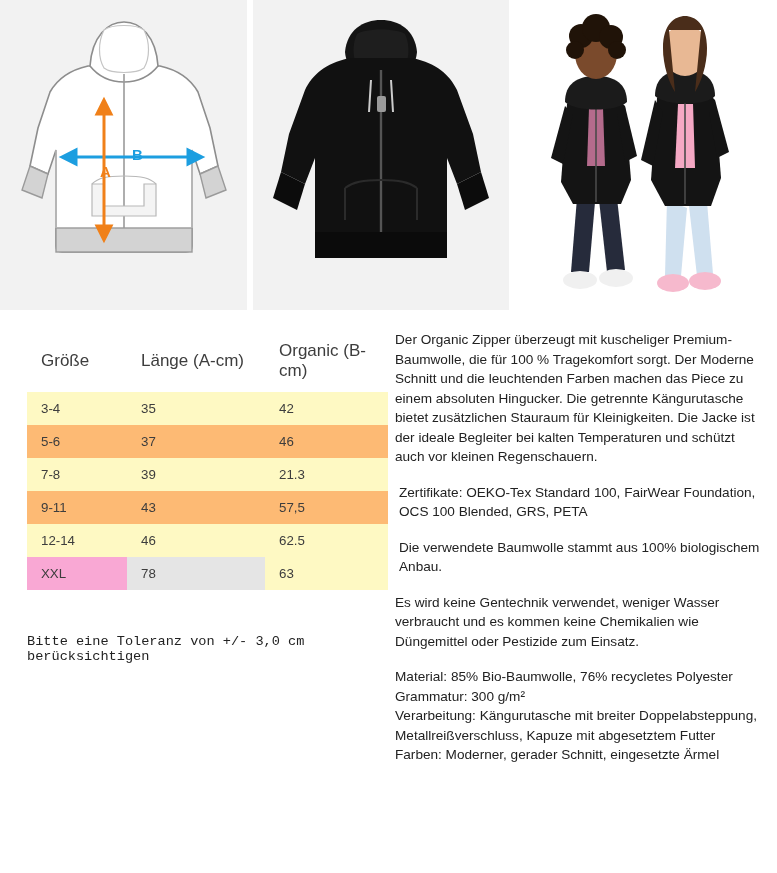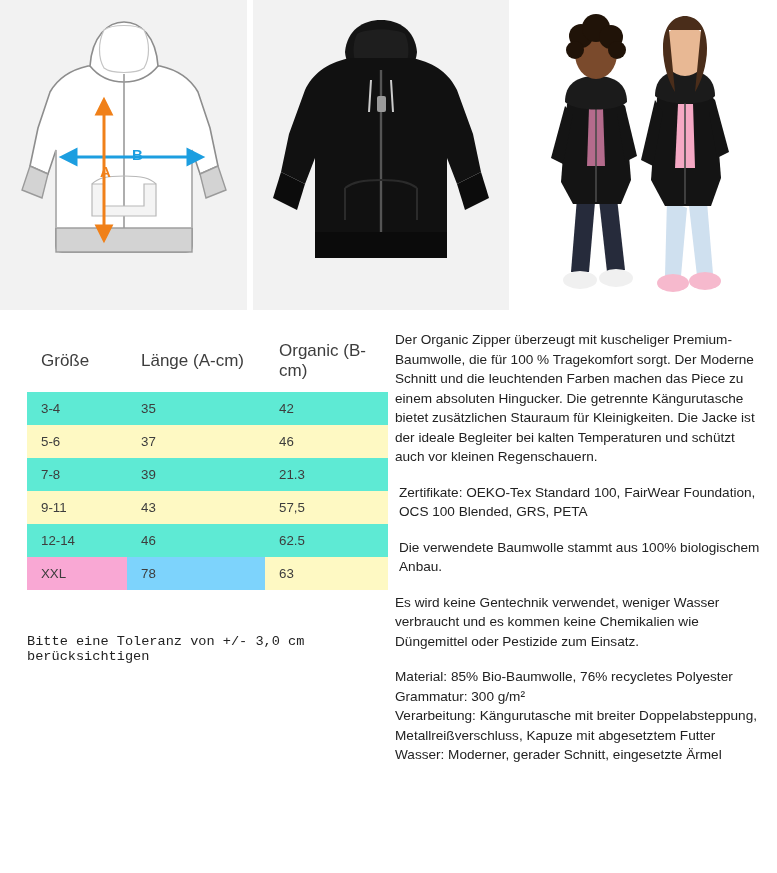--- a/index.html
+++ b/index.html
@@ -82,22 +82,22 @@
     font-weight: normal;
     color: #3d3d3d;
     padding: 11px 0 11px 14px;
     background: #ffffff;
     font-size: 17px;
   }
   table.size-table td {
     padding: 9px 0 9px 14px;
     color: #3d3d3d;
   }
-  table.size-table tr.odd td { background: #5eead4; }
-  table.size-table tr.even td { background: #fef9c3; }
+  table.size-table tr.odd td { background: #fef9c3; }
+  table.size-table tr.even td { background: #fdba74; }
   table.size-table col.c1 { width: 100px; }
   table.size-table col.c2 { width: 138px; }
   table.size-table col.c3 { width: 123px; }
 
   .tolerance {
     margin-top: 44px;
     font-size: 13.6px;
     color: #222222;
     font-family: Liberation Mono, monospace;
   }
@@ -269,32 +269,32 @@
           <td>43</td>
           <td>57,5</td>
         </tr>
         <tr class="odd">
           <td>12-14</td>
           <td>46</td>
           <td>62.5</td>
         </tr>
         <tr class="even">
           <td style="background:#f9a8d4">XXL</td>
-          <td style="background:#7dd3fc">78</td>
+          <td style="background:#e5e5e5">78</td>
           <td style="background:#fef9c3">63</td>
         </tr>
       </tbody>
     </table>
 
     <div class="tolerance">Bitte eine Toleranz von +/- 3,0 cm berücksichtigen</div>
   </div>
 
   <div class="right-col">
     <p>Der Organic Zipper überzeugt mit kuscheliger Premium-Baumwolle, die für 100 % Tragekomfort sorgt. Der Moderne Schnitt und die leuchtenden Farben machen das Piece zu einem absoluten Hingucker. Die getrennte Kängurutasche bietet zusätzlichen Stauraum für Kleinigkeiten. Die Jacke ist der ideale Begleiter bei kalten Temperaturen und schützt auch vor kleinen Regenschauern.</p>
     <p class="gap indent">Zertifikate: OEKO-Tex Standard 100, FairWear Foundation, OCS 100 Blended, GRS, PETA</p>
     <p class="gap indent">Die verwendete Baumwolle stammt aus 100% biologischem Anbau.</p>
     <p class="gap">Es wird keine Gentechnik verwendet, weniger Wasser verbraucht und es kommen keine Chemikalien wie Düngemittel oder Pestizide zum Einsatz.</p>
     <p class="gap">Material: 85% Bio-Baumwolle, 76% recycletes Polyester</p>
     <p>Grammatur: 300 g/m²</p>
     <p>Verarbeitung: Kängurutasche mit breiter Doppelabsteppung, Metallreißverschluss, Kapuze mit abgesetztem Futter</p>
-    <p>Wasser: Moderner, gerader Schnitt, eingesetzte Ärmel</p>
+    <p>Farben: Moderner, gerader Schnitt, eingesetzte Ärmel</p>
   </div>
 </div>
 
 </body></html>

